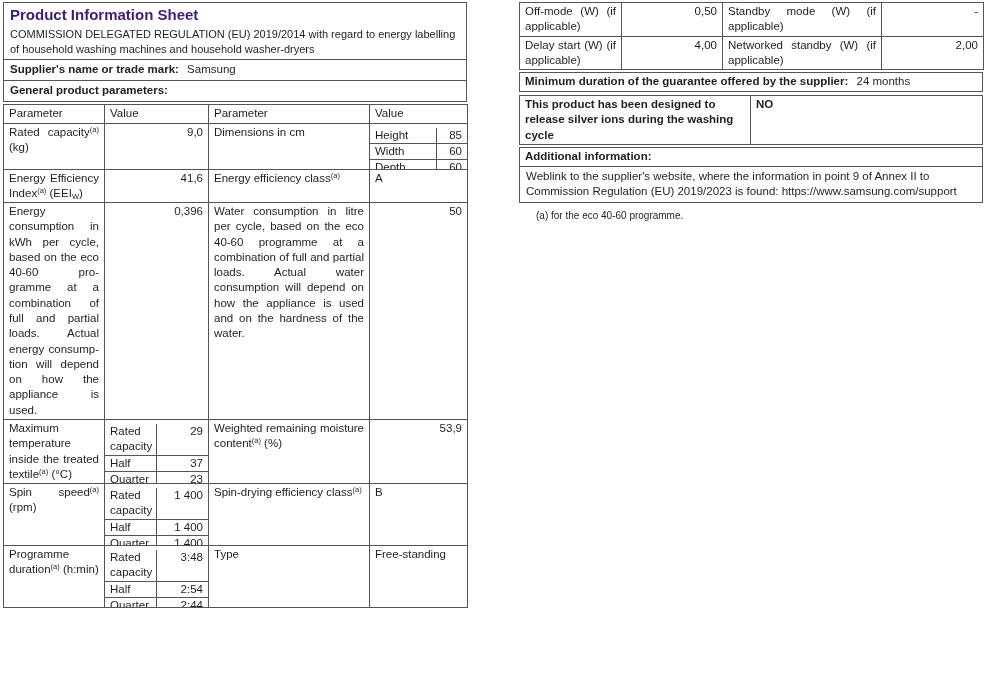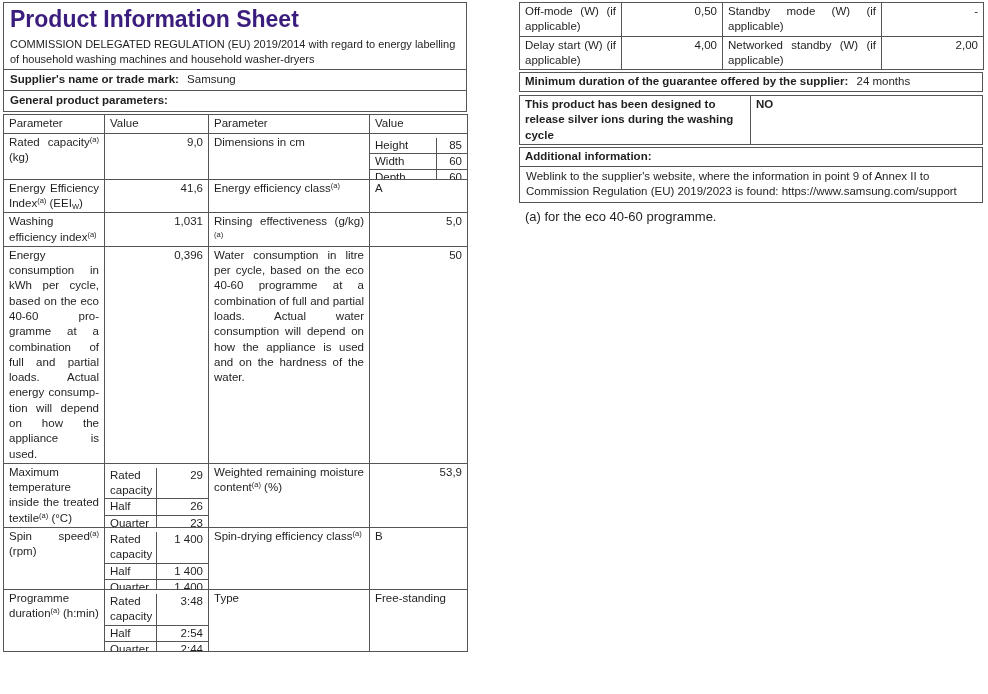--- a/index.html
+++ b/index.html
@@ -11,21 +11,21 @@
   table { border-collapse:collapse; table-layout:fixed; width:100%; }
   td {
     border:1px solid #555555; vertical-align:top;
     font-size:11.5px; line-height:1.33; padding:1px 5px; overflow:hidden;
   }
   .left-col  { position:absolute; left:3px;  top:2px; width:464px; }
   .right-col { position:absolute; left:519px; top:2px; width:464px; }
 
   
   .hdr-title-cell { padding:2px 6px 3px 6px; }
-  .title { color:#3a1d7d; font-size:23px; font-weight:bold; line-height:1.28; margin-bottom:3px; }
+  .title { color:#3a1d7d; font-size:15px; font-weight:bold; line-height:1.28; margin-bottom:3px; }
   .reg   { font-size:11px; line-height:1.32; }
   .hdr-row { height:21px; padding:2px 6px; }
   .lbl { font-weight:bold; }
   .val-gap { margin-left:5px; }
   .addr-val { font-size:10px; }
 
   
   .just { text-align:justify; }
   .num  { text-align:right; }
   .h17 td { height:17px; }
@@ -42,21 +42,21 @@
   .subtbl td { border:0; border-bottom:1px solid #555555; padding:0 5px; }
   .subtbl td:first-child { border-right:1px solid #555555; }
   .subtbl tr:last-child td { border-bottom:0; }
   .s15 td { height:15px; }
   .s30 td { height:30px; }
 
   sup { font-size:7.5px; line-height:0; vertical-align:4px; }
   sub { font-size:7.5px; line-height:0; vertical-align:-2px; }
 
   .mt2 { margin-top:2px; } .mt3 { margin-top:3px; }
-  .footnote { font-size:13px; margin:6px 0 0 6px; line-height:1.3; }
+  .footnote { font-size:10px; margin:6px 0 0 17px; line-height:1.3; }
   .weblink-cell { padding:2px 6px; }
 </style>
 </head>
 <body>
 
 <div class="left-col">
 
   <table>
     <tbody>
         <tr>
@@ -120,26 +120,20 @@
       </td>
     </tr>
 
     <tr class="h30">
       <td class="just">Energy Efficiency Index<sup>(a)</sup> (EEI<sub>W</sub>)</td>
       <td class="num">41,6</td>
       <td class="just">Energy efficiency class<sup>(a)</sup></td>
       <td>A</td>
     </tr>
 
-    <tr class="h30">
-      <td class="just">Washing efficiency index<sup>(a)</sup></td>
-      <td class="num">1,031</td>
-      <td class="just">Rinsing effectiveness (g/kg)<sup>(a)</sup></td>
-      <td class="num">5,0</td>
-    </tr>
 
     <tr>
       <td class="just">Energy consump­tion in kWh per cycle, based on the eco 40-60 pro­gramme at a com­bination of full and partial loads. Actu­al energy consump­tion will depend on how the appliance is used.</td>
       <td class="num">0,396</td>
       <td class="just">Water consumption in litre per cycle, based on the eco 40-60 programme at a combination of full and partial loads. Actu­al water consumption will de­pend on how the appliance is used and on the hardness of the water.</td>
       <td class="num">50</td>
     </tr>
 
     <tr class="h62">
       <td class="just">Maximum temper­ature inside the treated textile<sup>(a)</sup> (°C)</td>
@@ -149,21 +143,21 @@
                 <col style="width:51px">
                 <col>
               </colgroup>
           <tbody>
                 <tr class="s30">
             <td>Rated capacity</td>
             <td class="num">29</td>
           </tr>
           <tr class="s15">
             <td>Half</td>
-            <td class="num">26</td>
+            <td class="num">37</td>
           </tr>
           <tr>
             <td>Quarter</td>
             <td class="num">23</td>
           </tr>
         </tbody>
             </table>
       </td>
       <td class="just">Weighted remaining moisture content<sup>(a)</sup> (%)</td>
       <td class="num">53,9</td>

